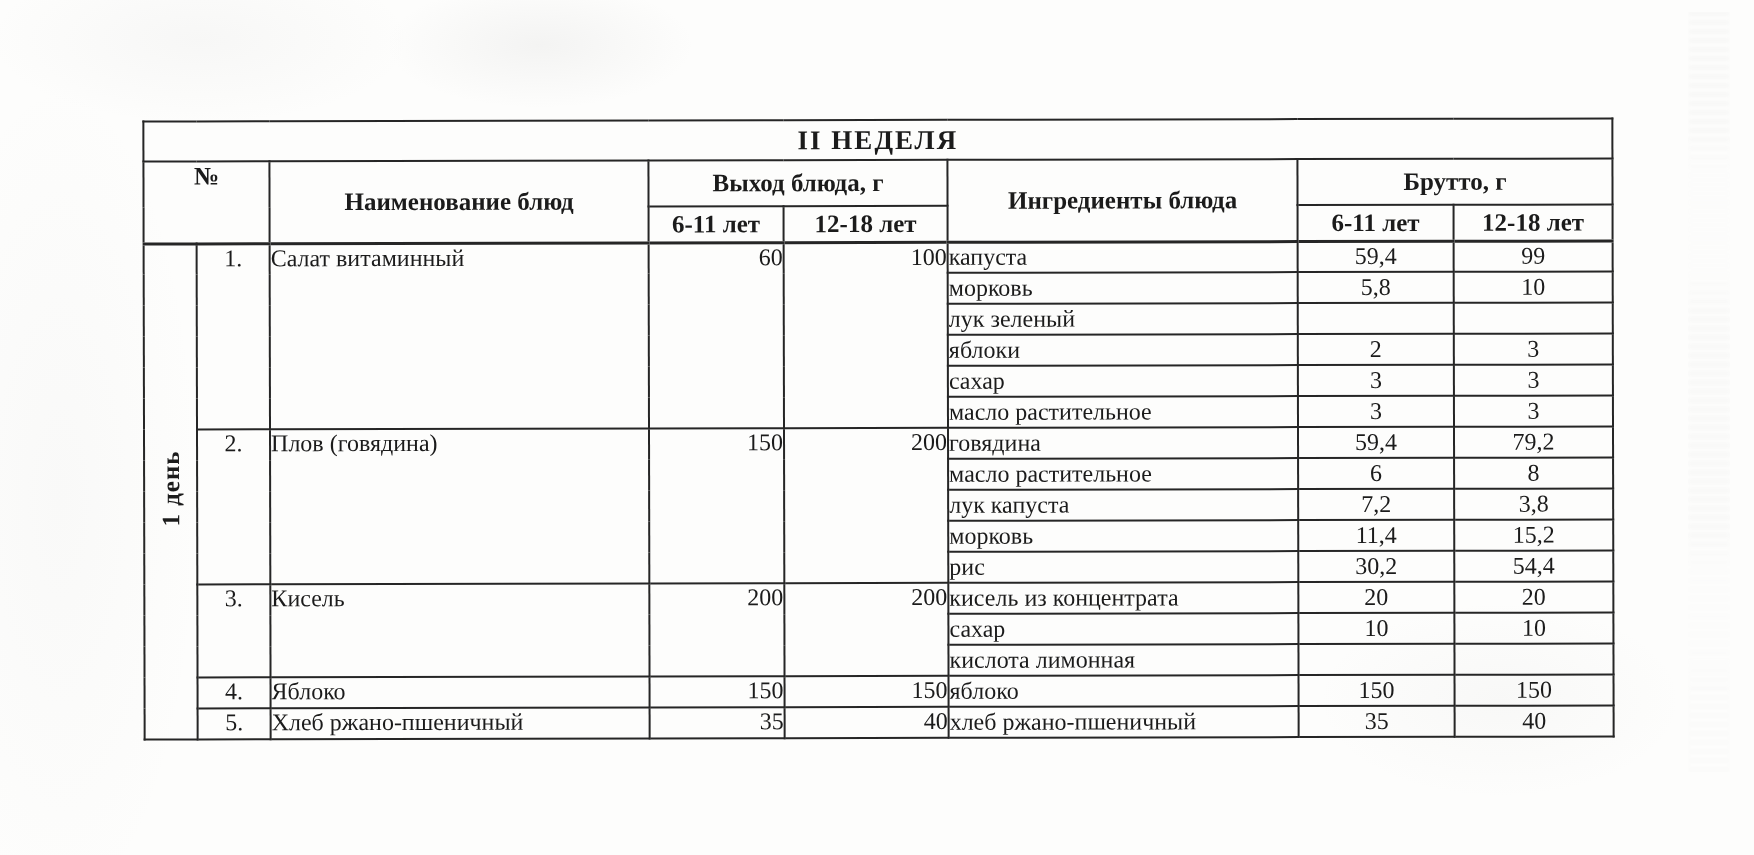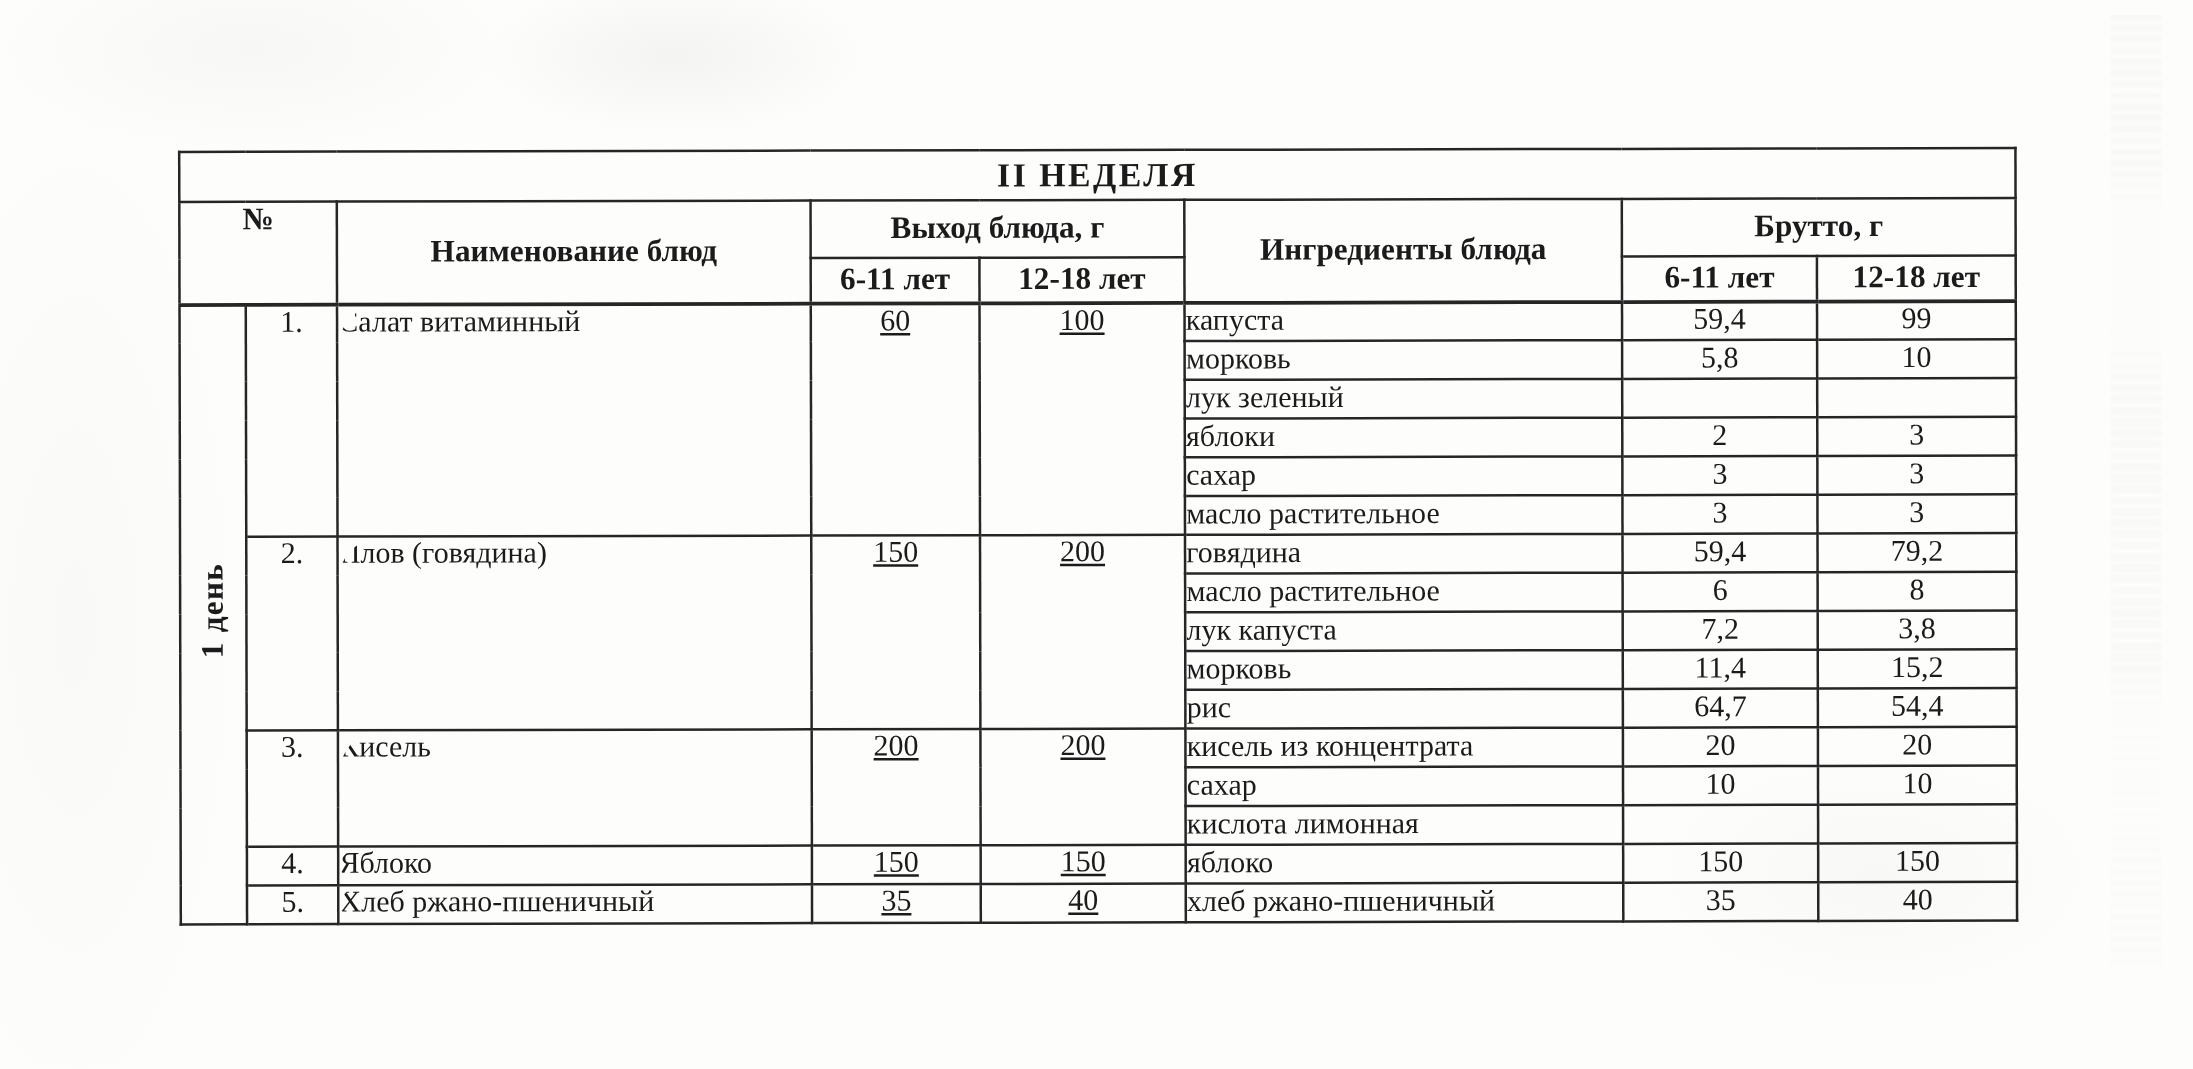--- a/index.html
+++ b/index.html
@@ -95,28 +95,26 @@
     vertical-align: top;
     text-align: center;
     font-size: 24px;
     padding-top: 2px;
   }
   .name-cell {
     vertical-align: top;
     text-align: left;
     font-size: 24px;
     padding: 2px 4px 0 10px;
-    border-radius: 32px;
   }
   .out-cell {
     vertical-align: top;
-    text-align: center;
+    text-align: right;
     font-size: 24px;
     padding-top: 2px;
-    text-decoration: underline;
   }
   .ingr-cell {
     text-align: left;
     vertical-align: middle;
     font-size: 24px;
     padding: 0 4px 2px 8px;
     font-family: Liberation Serif, serif;
   }
   .gross-cell {
     text-align: center;
@@ -217,21 +215,21 @@
           <td class="gross-cell">7,2</td>
           <td class="gross-cell">3,8</td>
         </tr>
         <tr class="body-row">
           <td class="ingr-cell">морковь</td>
           <td class="gross-cell">11,4</td>
           <td class="gross-cell">15,2</td>
         </tr>
         <tr class="body-row">
           <td class="ingr-cell">рис</td>
-          <td class="gross-cell">64,7</td>
+          <td class="gross-cell">30,2</td>
           <td class="gross-cell">54,4</td>
         </tr>
         <tr class="body-row">
           <td class="num-cell" rowspan="3">3.</td>
           <td class="name-cell" rowspan="3">Кисель</td>
           <td class="out-cell" rowspan="3">200</td>
           <td class="out-cell" rowspan="3">200</td>
           <td class="ingr-cell">кисель из концентрата</td>
           <td class="gross-cell">20</td>
           <td class="gross-cell">20</td>

